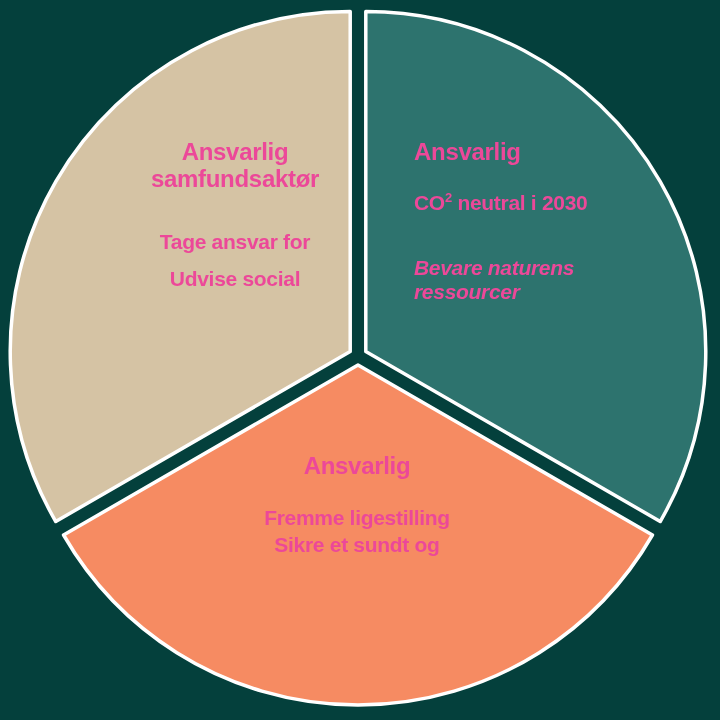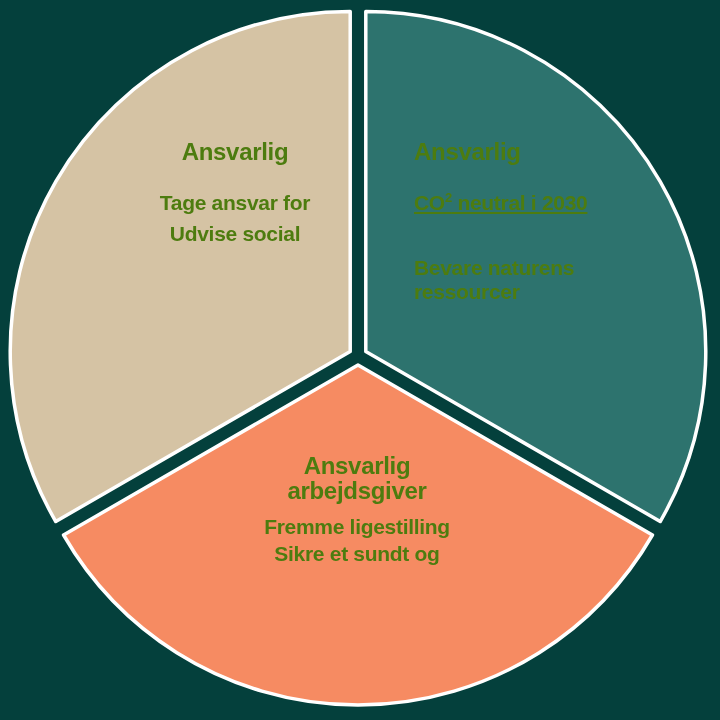--- a/index.html
+++ b/index.html
@@ -18,59 +18,59 @@
     left: 0;
     top: 0;
   }
   .seg-path {
     stroke: #ffffff;
     stroke-width: 3.5;
     stroke-linejoin: round;
   }
   .txt {
     position: absolute;
-    color: #4d7c0f;
+    color: #ec4899;
     font-weight: 700;
     letter-spacing: -0.3px;
   }
   .heading {
     font-size: 24px;
     line-height: 27px;
   }
   .body-text {
     font-size: 21px;
     line-height: 24px;
   }
   
   .txt-samfund {
     left: 105px;
     top: 138px;
     width: 260px;
     text-align: center;
   }
-  .txt-samfund .b1 { margin-top: 26px; }
-  .txt-samfund .b2 { margin-top: 7px; }
+  .txt-samfund .b1 { margin-top: 38px; }
+  .txt-samfund .b2 { margin-top: 13px; }
   
   .txt-producent {
     left: 414px;
     top: 138px;
     width: 270px;
     text-align: left;
   }
-  .txt-producent .b1 { margin-top: 26px; text-decoration: underline; }
-  .txt-producent .b2 { margin-top: 38px; }
+  .txt-producent .b1 { margin-top: 26px; }
+  .txt-producent .b2 { margin-top: 38px; font-style: italic; }
   
   .txt-arbejdsgiver {
     left: 177px;
     top: 453px;
     width: 360px;
     text-align: center;
   }
   .txt-arbejdsgiver .heading { line-height: 25px; }
-  .txt-arbejdsgiver .b1 { margin-top: 12px; }
+  .txt-arbejdsgiver .b1 { margin-top: 28px; }
   .txt-arbejdsgiver .b2 { margin-top: 3px; }
   .sup2 {
     font-size: 13px;
     position: relative;
     top: -8px;
     font-weight: 700;
   }
 </style>
 </head>
 <body>
@@ -80,20 +80,21 @@
   <svg class="pie-svg" width="720" height="720" viewBox="0 0 720 720">
     <rect x="0" y="0" width="720" height="720" fill="#04403c"></rect>
     <path class="seg-path" d="M 358 356 L 63.56 526 A 340 340 0 0 1 358 16 Z" transform="translate(-7.79,-4.5)" fill="#d5c3a4"></path>
     <path class="seg-path" d="M 358 356 L 358 16 A 340 340 0 0 1 652.44 526 Z" transform="translate(7.79,-4.5)" fill="#2d736e"></path>
     <path class="seg-path" d="M 358 356 L 652.44 526 A 340 340 0 0 1 63.56 526 Z" transform="translate(0,9)" fill="#f68b62"></path>
   </svg>
 
   <div class="txt txt-samfund">
     <div class="heading">
       <div>Ansvarlig</div>
+      <div>samfundsaktør</div>
     </div>
     <div class="body-text b1">
       <div>Tage ansvar for</div>
     </div>
     <div class="body-text b2">
       <div>Udvise social</div>
     </div>
   </div>
 
   <div class="txt txt-producent">
@@ -105,21 +106,20 @@
     </div>
     <div class="body-text b2">
       <div>Bevare naturens</div>
       <div>ressourcer</div>
     </div>
   </div>
 
   <div class="txt txt-arbejdsgiver">
     <div class="heading">
       <div>Ansvarlig</div>
-      <div>arbejdsgiver</div>
     </div>
     <div class="body-text b1">
       <div>Fremme ligestilling</div>
     </div>
     <div class="body-text b2">
       <div>Sikre et sundt og</div>
     </div>
   </div>
 
 </div>

